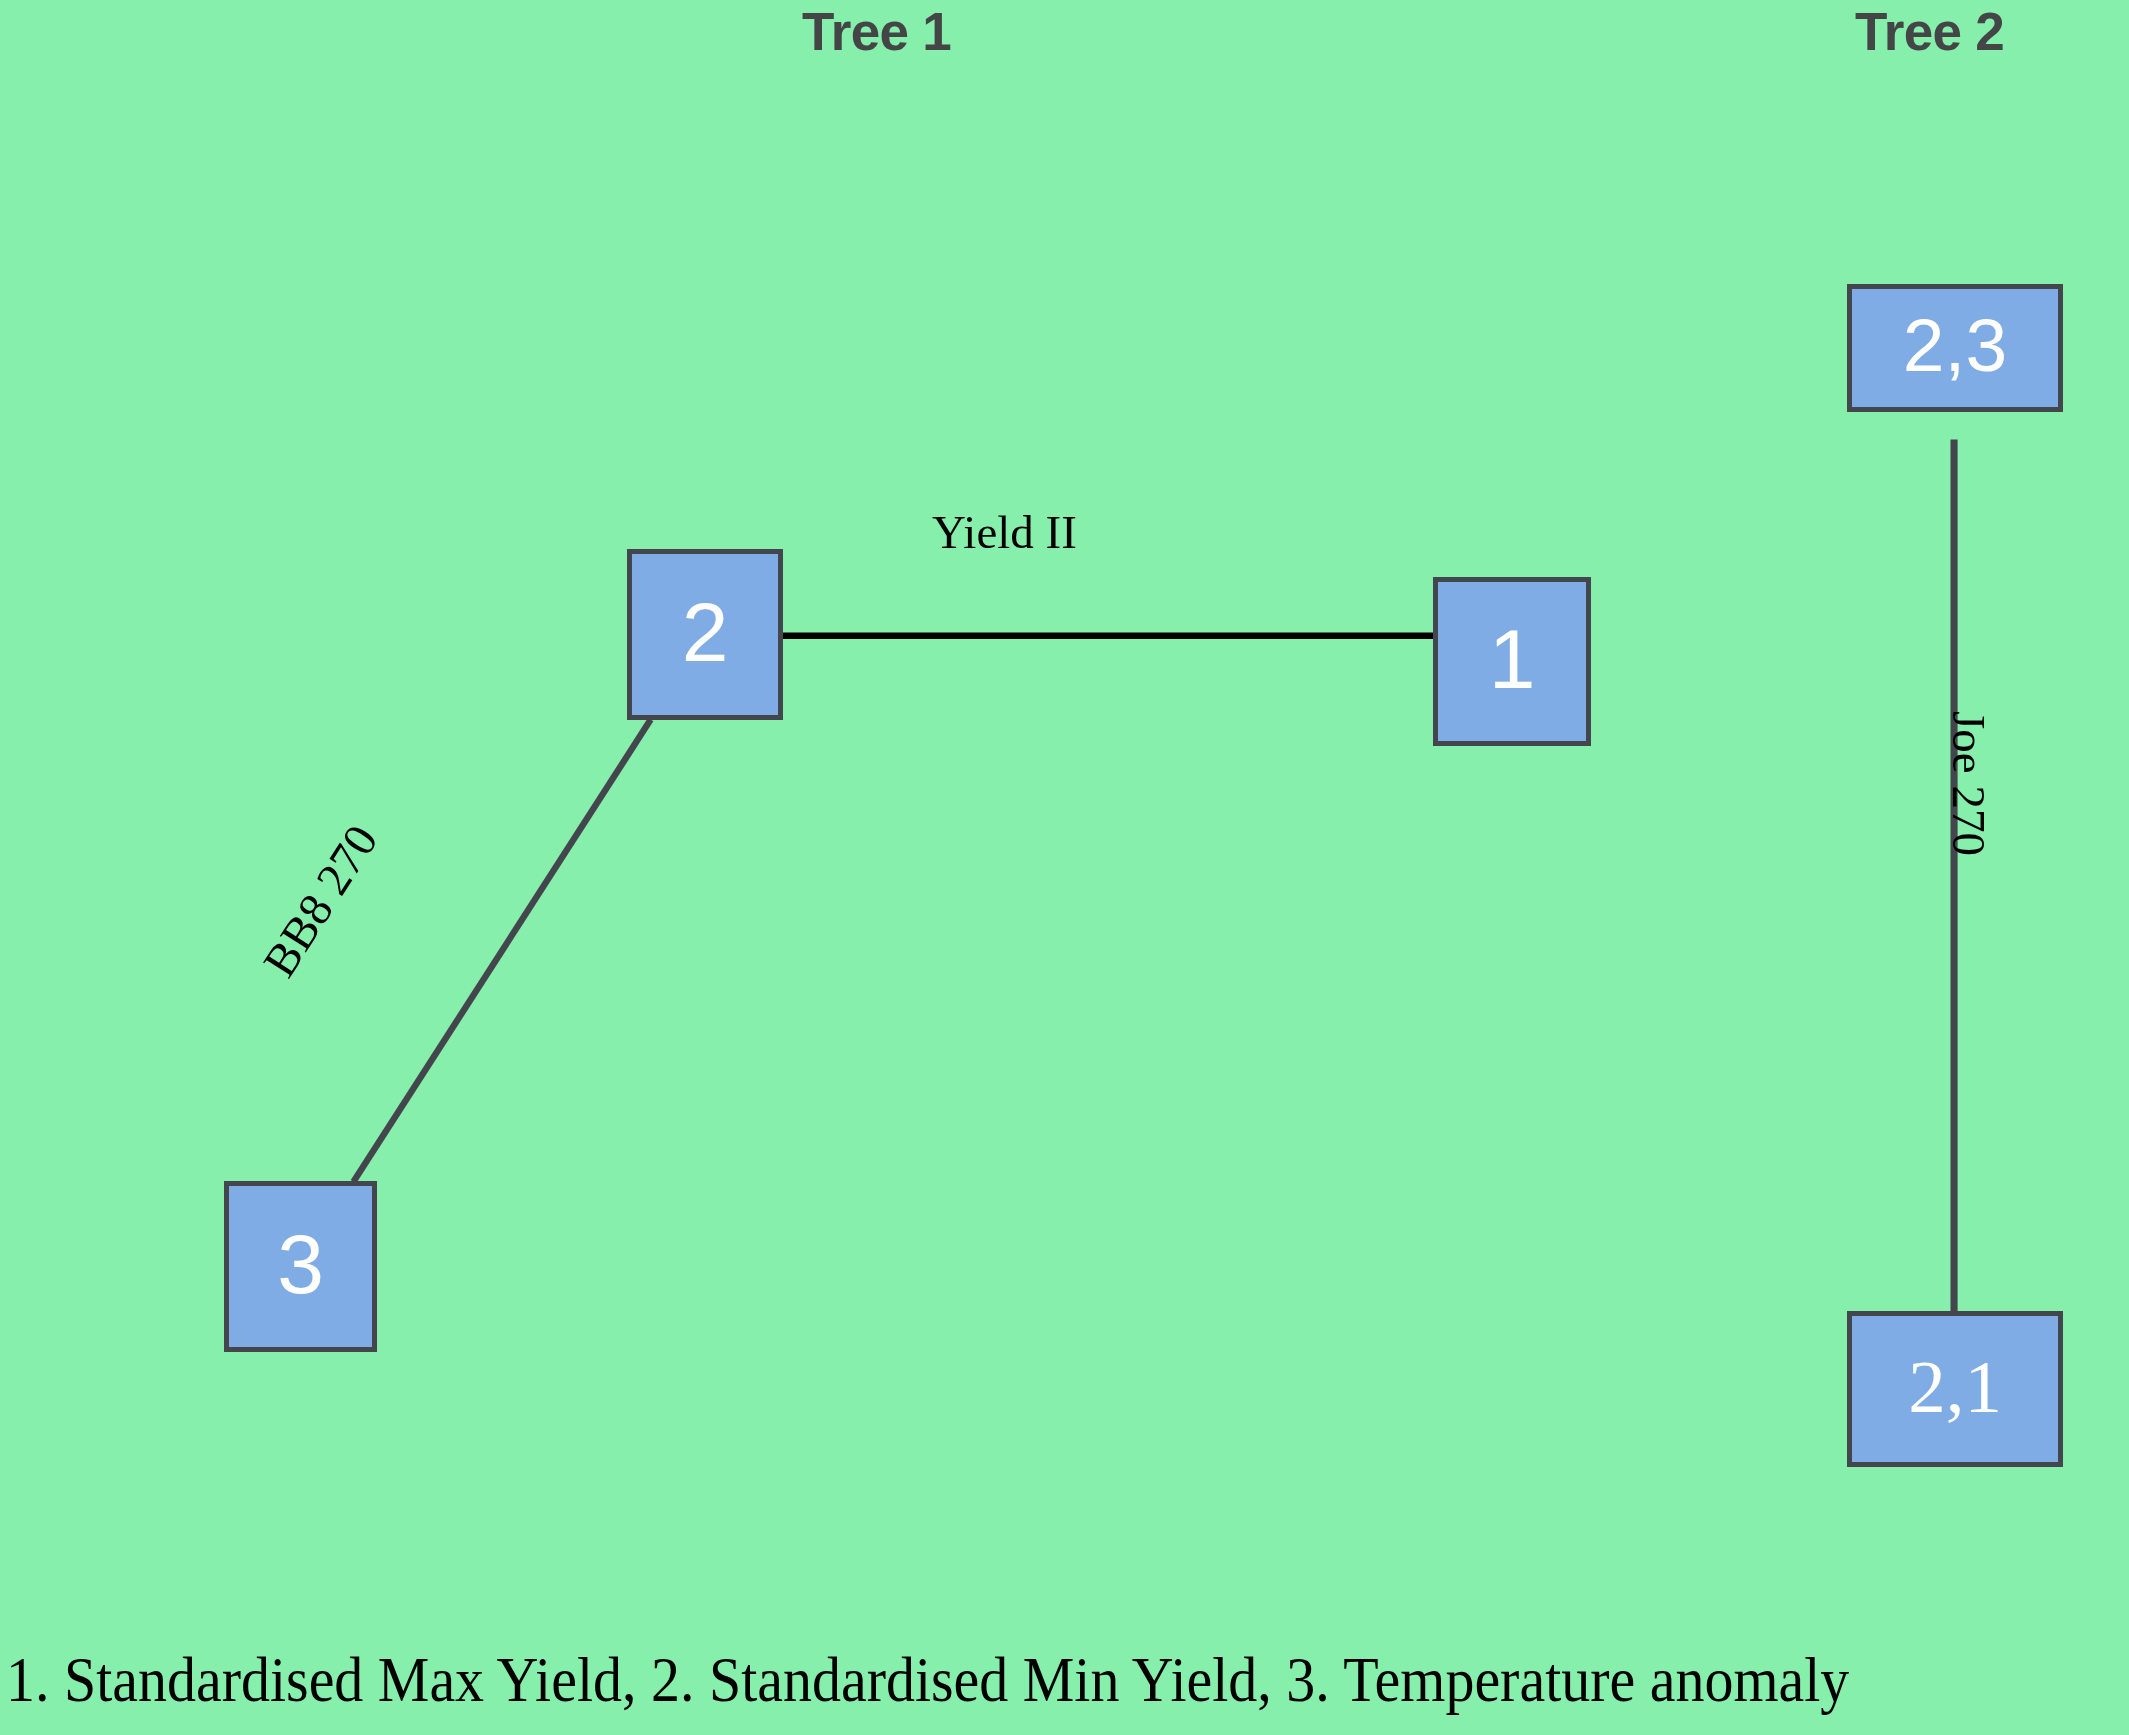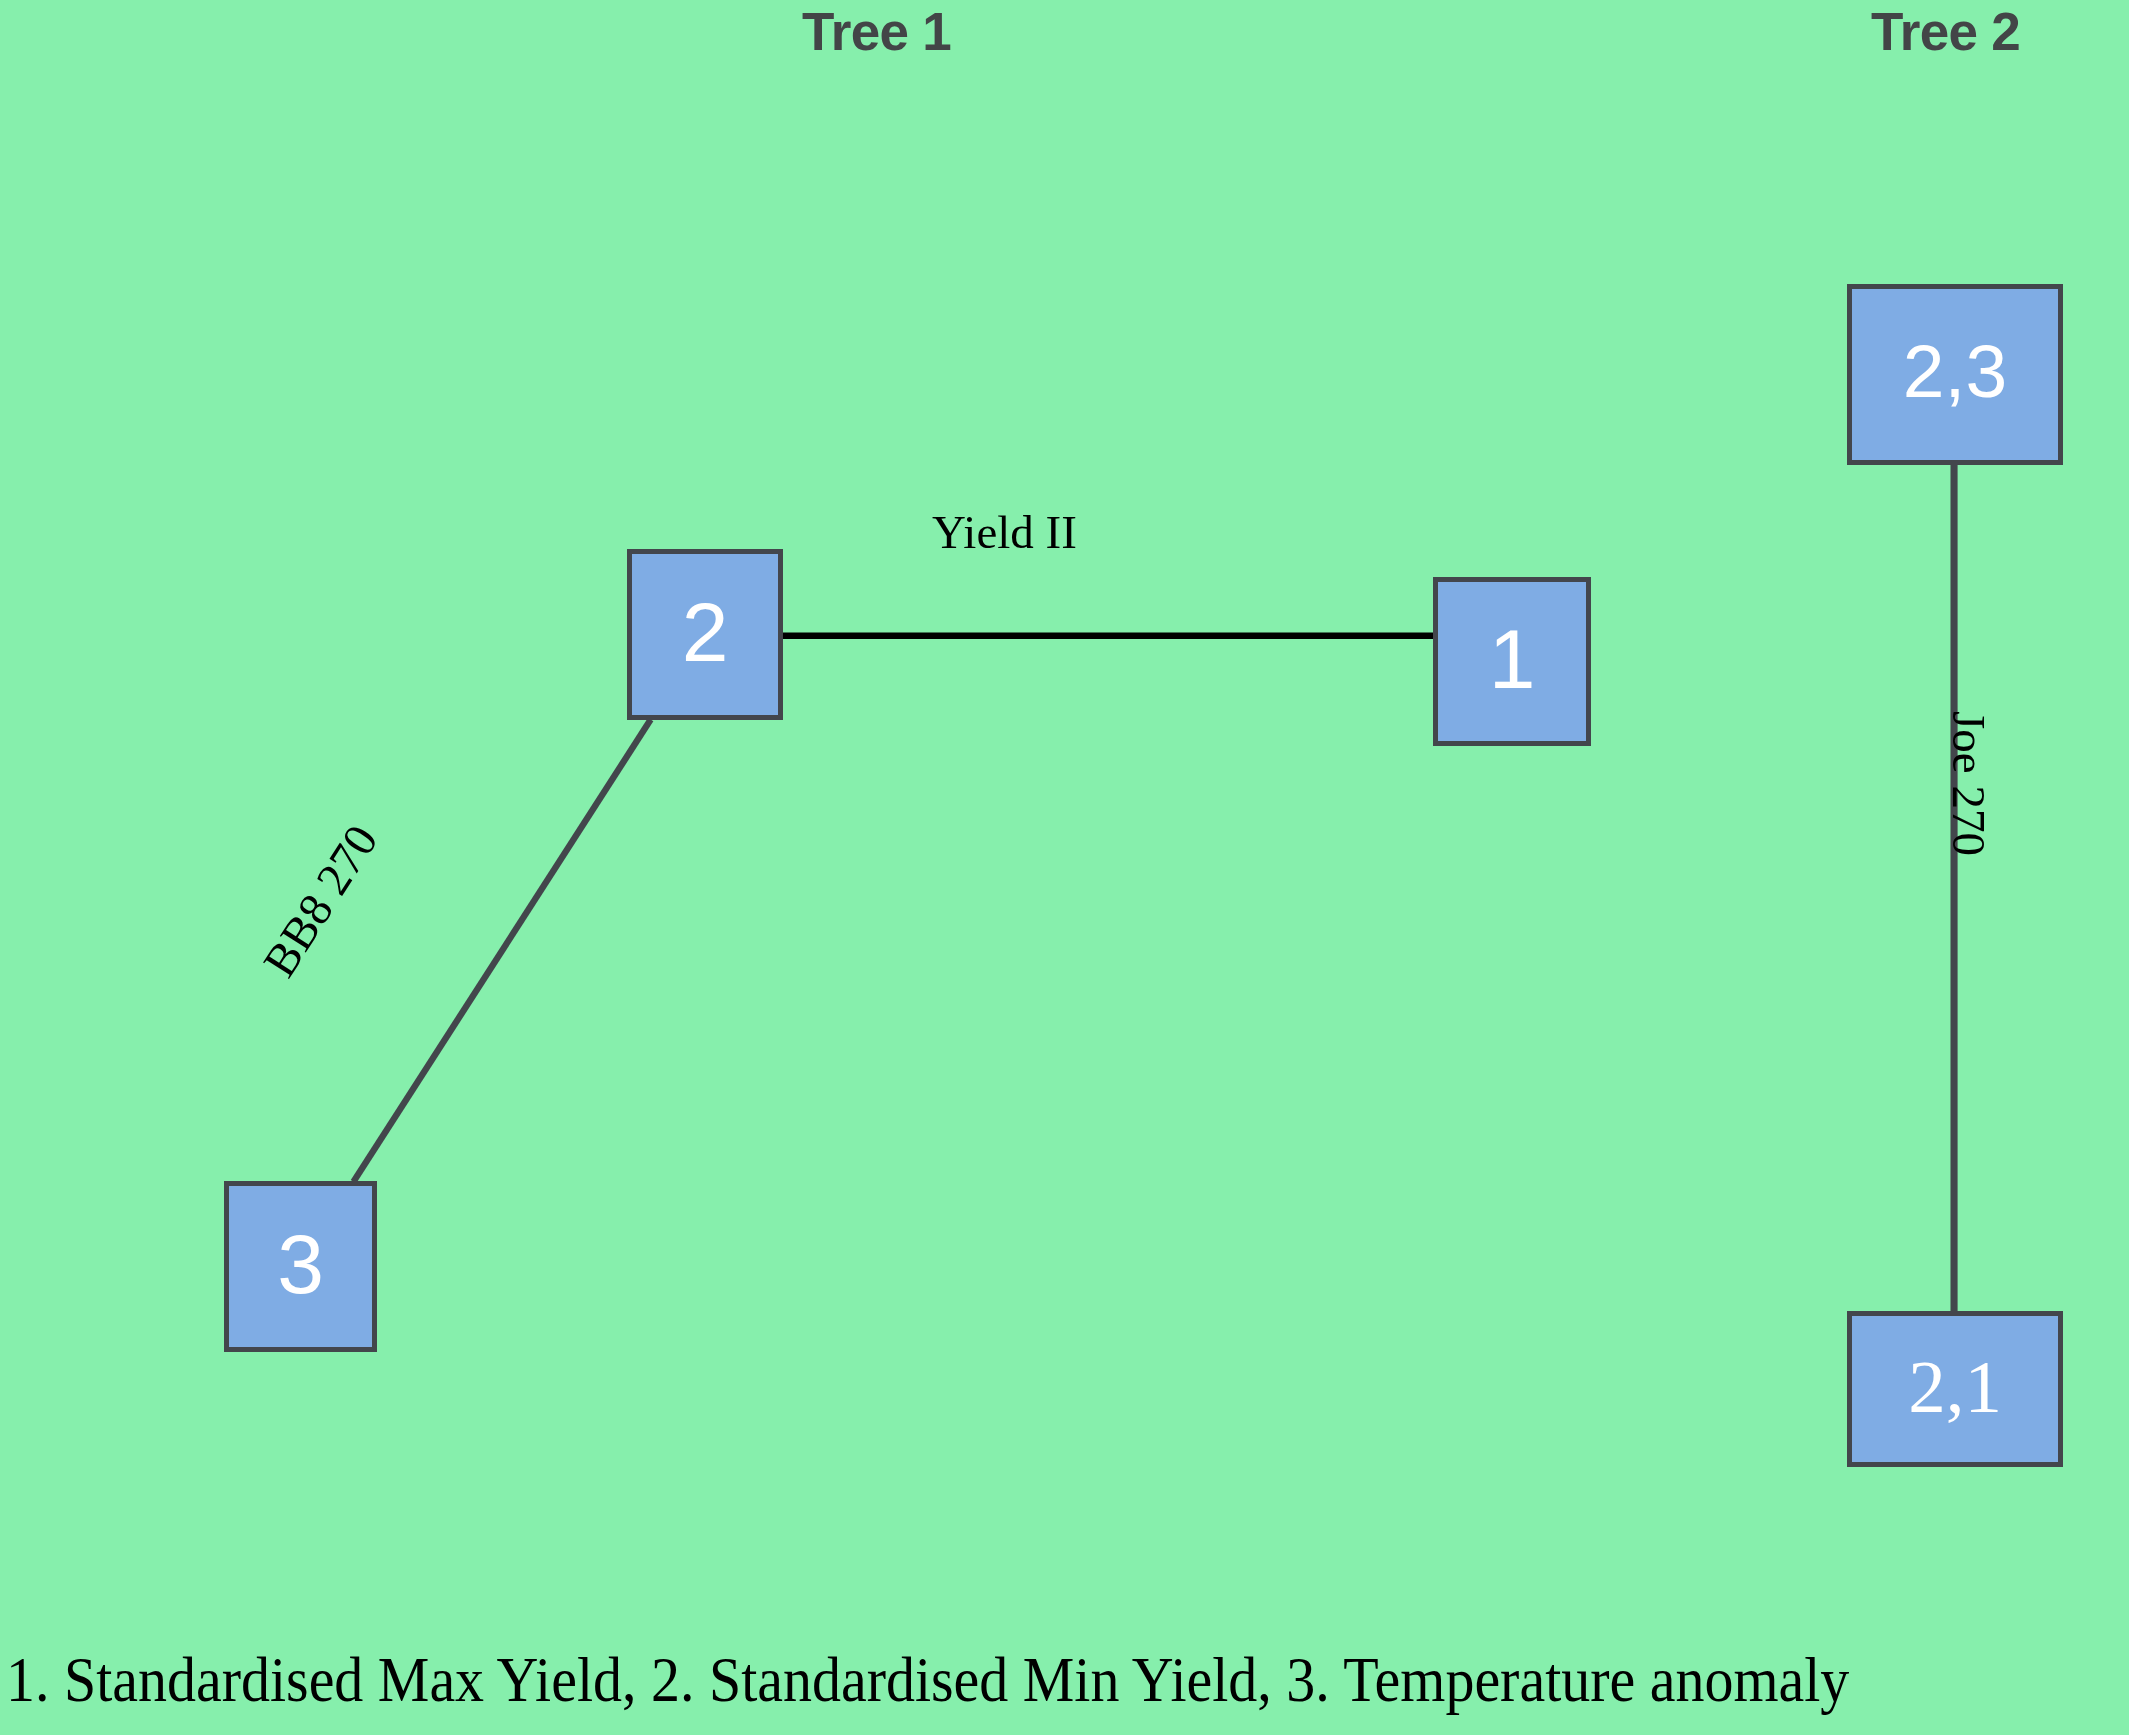--- a/index.html
+++ b/index.html
@@ -22,21 +22,21 @@
   .tree-title {
     position: absolute;
     font-family: "Liberation Sans", sans-serif;
     font-weight: bold;
     font-size: 53px;
     color: #434547;
     letter-spacing: -0.7px;
     white-space: nowrap;
   }
   #title-tree-1 { left: 802px; top: 1.4px; }
-  #title-tree-2 { left: 1855px; top: 1.4px; margin-left: 16px; }
+  #title-tree-2 { left: 1855px; top: 1.4px; }
 
   
   #edge-layer {
     position: absolute;
     left: 0; top: 0;
     width: 2129px;
     height: 1735px;
   }
 
   
@@ -52,21 +52,21 @@
     font-family: "Liberation Sans", sans-serif;
     font-weight: normal;
     line-height: 1;
     user-select: none;
   }
   .node > span { display: block; transform: translateY(-2.8px); }
 
   #node-t1-2 { left: 627px;  top: 549px;  width: 156px; height: 171px; font-size: 84px; }
   #node-t1-1 { left: 1433px; top: 577px;  width: 158px; height: 169px; font-size: 84px; }
   #node-t1-3 { left: 224px;  top: 1181px; width: 153px; height: 171px; font-size: 84px; }
-  #node-t2-23 { left: 1847px; top: 284px;  width: 216px; height: 181px; font-size: 75px; }
+  #node-t2-23 { left: 1847px; top: 284px;  width: 216px; height: 128px; font-size: 75px; }
   #node-t2-21 { left: 1847px; top: 1311px; width: 216px; height: 156px; font-size: 75px; font-family: Liberation Serif, serif; }
 
   
   .edge-label {
     position: absolute;
     font-family: "Liberation Serif", serif;
     font-size: 47px;
     color: #000000;
     white-space: nowrap;
   }

